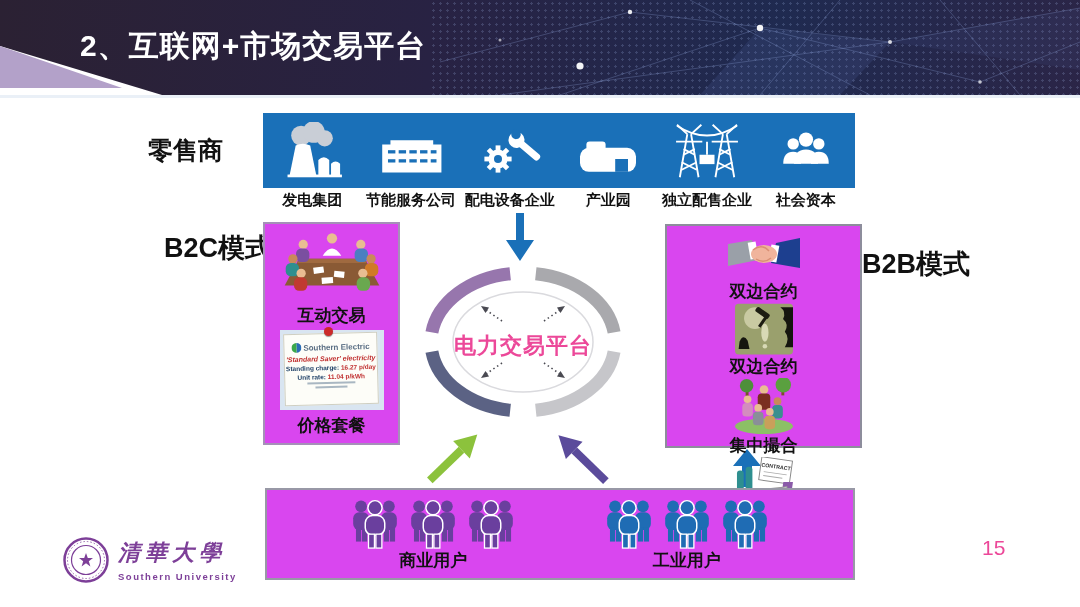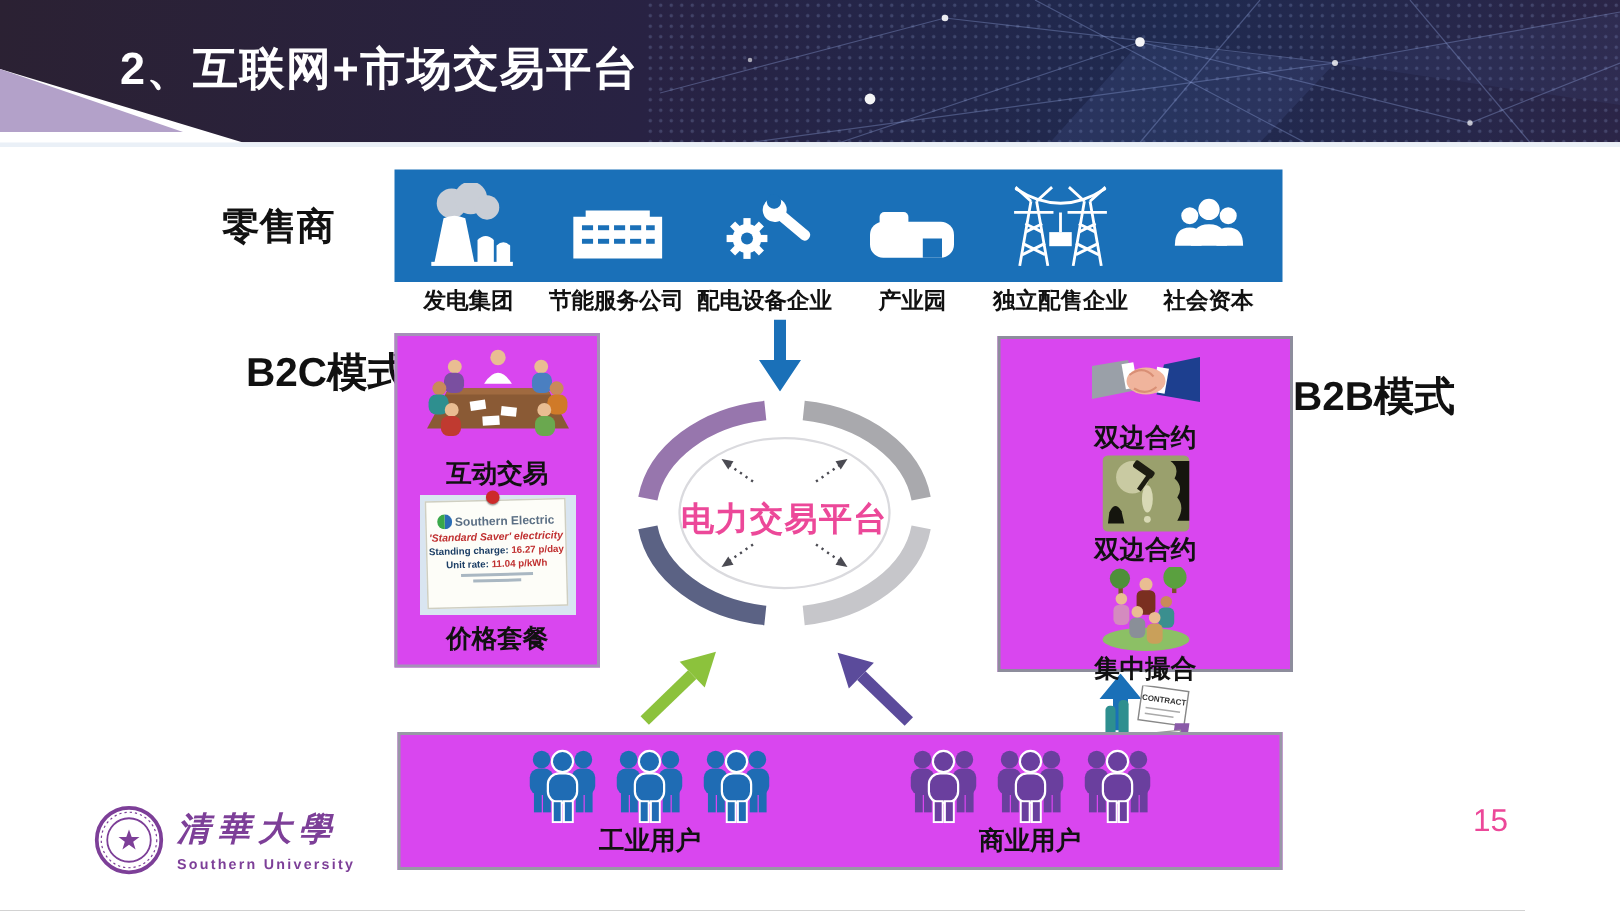--- a/index.html
+++ b/index.html
@@ -371,47 +371,47 @@
           <line x1="39" y1="38" x2="54" y2="38" stroke="#bbb" stroke-width="1"></line>
           <line x1="39" y1="43" x2="54" y2="43" stroke="#bbb" stroke-width="1"></line>
           <line x1="39" y1="48" x2="50" y2="48" stroke="#bbb" stroke-width="1"></line>
           </g>
       </svg>
       <div class="item-label">标准合约</div>
     </div>
   </div>
 
   <div class="box users-box">
+    <div class="ugroup g-com">
+      <div class="clusters">
+        <svg width="56" height="52" viewBox="0 0 60 56">
+            <use href="#crowd3"></use>
+          </svg>
+        <svg width="56" height="52" viewBox="0 0 60 56">
+            <use href="#crowd3"></use>
+          </svg>
+        <svg width="56" height="52" viewBox="0 0 60 56">
+            <use href="#crowd3"></use>
+          </svg>
+      </div>
+      <div class="item-label">商业用户</div>
+    </div>
     <div class="ugroup g-ind">
       <div class="clusters">
         <svg width="56" height="52" viewBox="0 0 60 56">
             <use href="#crowd3"></use>
           </svg>
         <svg width="56" height="52" viewBox="0 0 60 56">
             <use href="#crowd3"></use>
           </svg>
         <svg width="56" height="52" viewBox="0 0 60 56">
             <use href="#crowd3"></use>
           </svg>
       </div>
       <div class="item-label">工业用户</div>
-    </div>
-    <div class="ugroup g-com">
-      <div class="clusters">
-        <svg width="56" height="52" viewBox="0 0 60 56">
-            <use href="#crowd3"></use>
-          </svg>
-        <svg width="56" height="52" viewBox="0 0 60 56">
-            <use href="#crowd3"></use>
-          </svg>
-        <svg width="56" height="52" viewBox="0 0 60 56">
-            <use href="#crowd3"></use>
-          </svg>
-      </div>
-      <div class="item-label">商业用户</div>
     </div>
   </div>
 
   <div class="logo">
     <svg width="48" height="48" viewBox="0 0 48 48">
       <circle cx="24" cy="24" r="21.5" fill="none" stroke="#7d3f98" stroke-width="2.5"></circle>
       <circle cx="24" cy="24" r="18.5" fill="none" stroke="#7d3f98" stroke-width="0.8" stroke-dasharray="1.5 2"></circle>
       <circle cx="24" cy="24" r="14.5" fill="none" stroke="#7d3f98" stroke-width="1.2"></circle>
       <polygon points="24,17 25.8,22 31,22 26.8,25.2 28.4,30.4 24,27.2 19.6,30.4 21.2,25.2 17,22 22.2,22" fill="#7d3f98"></polygon>
     </svg>

